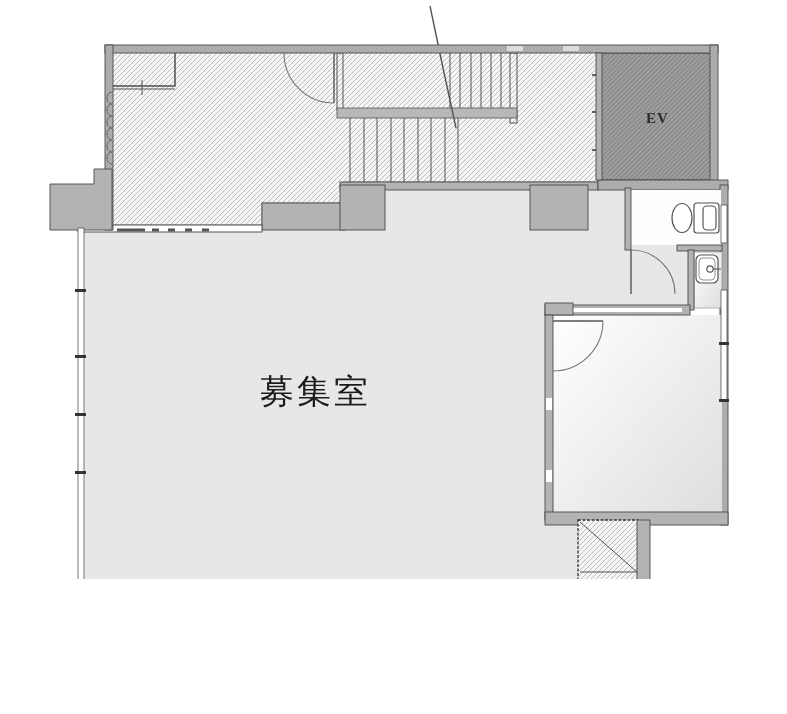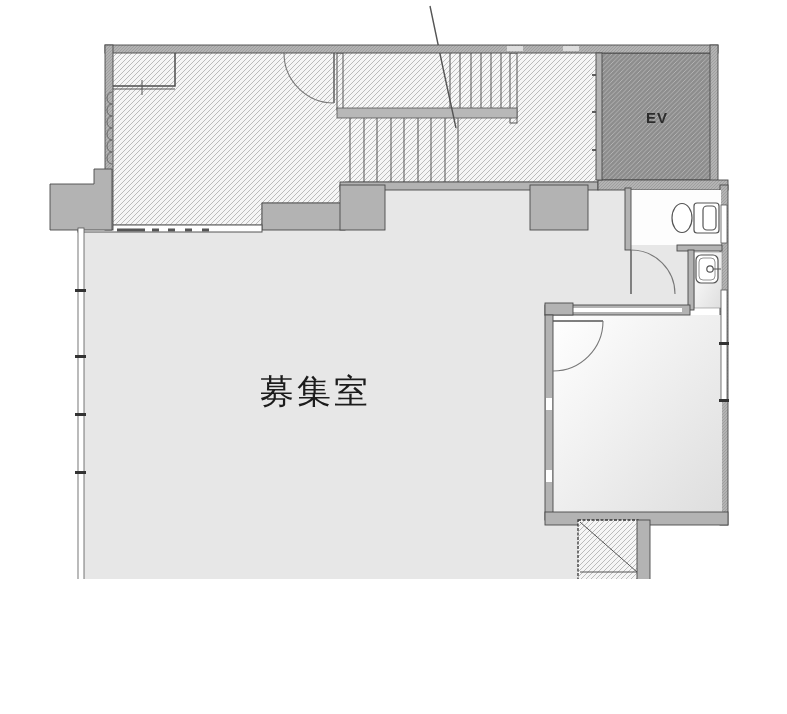--- a/index.html
+++ b/index.html
@@ -1,17 +1,17 @@
 <!DOCTYPE html>
 <html style="--floor: #e7e7e7; --wall: #b3b3b3; --wall_edge: #4a4a4a; --hatch_bg: #f6f6f6; --hatch_line: #b5b5b5; --ev_bg: #8d8d8d; --ev_line: #bdbdbd; --line: #555555; --text: #1c1c1c; --room_grad_start: #ffffff; --room_grad_end: #dedede;"><head>
 <meta charset="utf-8">
 <style>
   html,body{margin:0;padding:0;background:#fff;}
   .stage{width:787px;height:579px;position:relative;background:#fde047;overflow:hidden;
-         font-family:Liberation Sans, sans-serif;}
+         font-family:Liberation Serif, serif;}
   svg{display:block;}
   .hatch-bg{fill:var(--hatch_bg,#f6f6f6);}
   .hatch-ln{stroke:var(--hatch_line,#b5b5b5);stroke-width:0.9;}
   .evh-bg{fill:var(--ev_bg,#8d8d8d);}
   .evh-ln{stroke:var(--ev_line,#bdbdbd);stroke-width:0.8;}
   .wallh-bg{fill:var(--wall,#b3b3b3);}
   .wallh-ln{stroke:#979797;stroke-width:0.7;}
   .wall{fill:var(--wall,#b3b3b3);stroke:var(--wall_edge,#4a4a4a);stroke-width:0.9;}
   .owall{fill:url(#hw);stroke:var(--wall_edge,#4a4a4a);stroke-width:0.9;}
   .floor{fill:var(--floor,#e7e7e7);}

